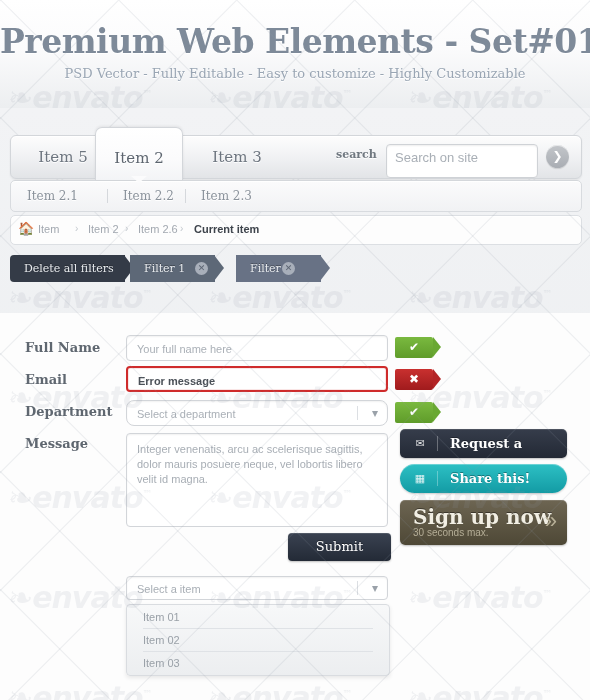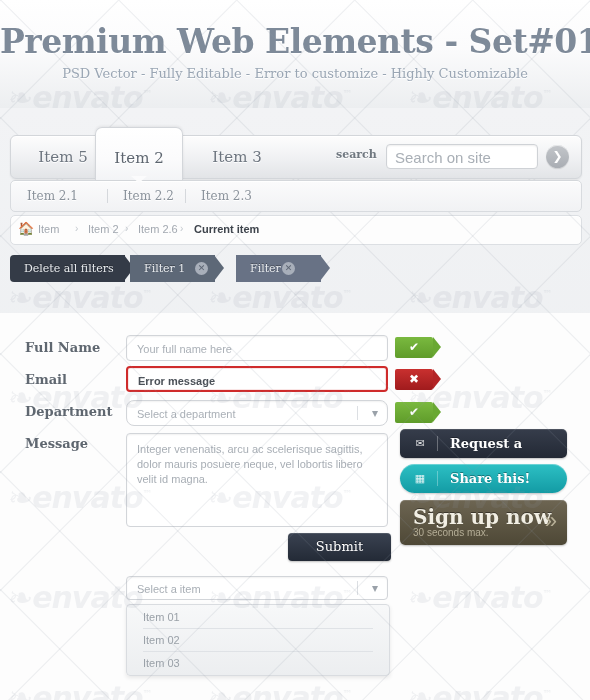--- a/index.html
+++ b/index.html
@@ -48,24 +48,24 @@
     box-shadow:0 -1px 3px rgba(0,0,0,.07), inset 0 1px 0 #fff;z-index:10;
     font-family:"DejaVu Serif",serif;font-size:15px;color:#5d656f;
     text-align:center;line-height:60px;text-shadow:0 1px 0 #fff;cursor:pointer;}
   .tab-arrow{position:absolute;left:131px;top:176px;width:0;height:0;z-index:11;
     border-left:8px solid transparent;border-right:8px solid transparent;
     border-top:7px solid #fbfbfc;}
 
   .search-label{position:absolute;left:336px;top:148px;z-index:9;
     font-family:"DejaVu Serif",serif;font-weight:bold;font-size:11px;color:#707880;
     text-shadow:0 1px 0 #fff;}
-  .search-box{position:absolute;left:386px;top:144px;width:152px;height:25px;z-index:9;
+  .search-box{position:absolute;left:386px;top:144px;width:152px;height:34px;z-index:9;
     border:1px solid #cfd2d6;border-radius:4px;background:#fff;
     box-shadow:inset 0 1px 2px rgba(0,0,0,.07);
-    font-size:15px;color:#a9afb6;padding:0 8px;line-height:25px;
+    font-size:13px;color:#a9afb6;padding:0 8px;line-height:25px;
     box-sizing:border-box;}
   .search-go{position:absolute;left:546px;top:145px;width:23px;height:23px;z-index:9;
     border-radius:50%;background:linear-gradient(180deg,#c3c6ca 0%,#a9adb3 100%);
     box-shadow:inset 0 1px 0 rgba(255,255,255,.6),0 1px 1px rgba(0,0,0,.12);
     color:#fff;text-align:center;line-height:22px;font-size:12px;cursor:pointer;}
 
   
   .subnav{position:absolute;left:10px;top:180px;width:570px;height:30px;
     border:1px solid #d8dbdf;border-radius:5px;
     background:linear-gradient(180deg,#fbfbfc 0%,#f1f2f4 100%);
@@ -176,21 +176,21 @@
     box-shadow:0 2px 4px rgba(0,0,0,.09);}
   .bopt{position:absolute;left:16px;width:230px;height:23px;line-height:23px;
     font-size:11px;color:#9aa1a8;cursor:pointer;}
   .bopt-line{position:absolute;left:16px;width:230px;height:1px;background:#dfe2e6;}
 </style>
 </head>
 <body>
 
 <div class="header">
   <div class="title">Premium Web Elements  -  Set#01</div>
-  <div class="subtitle">PSD Vector  -  Fully Editable  -  Error to customize  -  Highly Customizable</div>
+  <div class="subtitle">PSD Vector  -  Fully Editable  -  Easy to customize  -  Highly Customizable</div>
 </div>
 
 <div class="page"></div>
 <div class="lower-white"></div>
 
 <div class="tabbar">
   <div class="tab tab1">Item 5</div>
   <div class="tab tab3">Item 3</div>
 </div>
 <div class="tab-active">Item 2</div>

